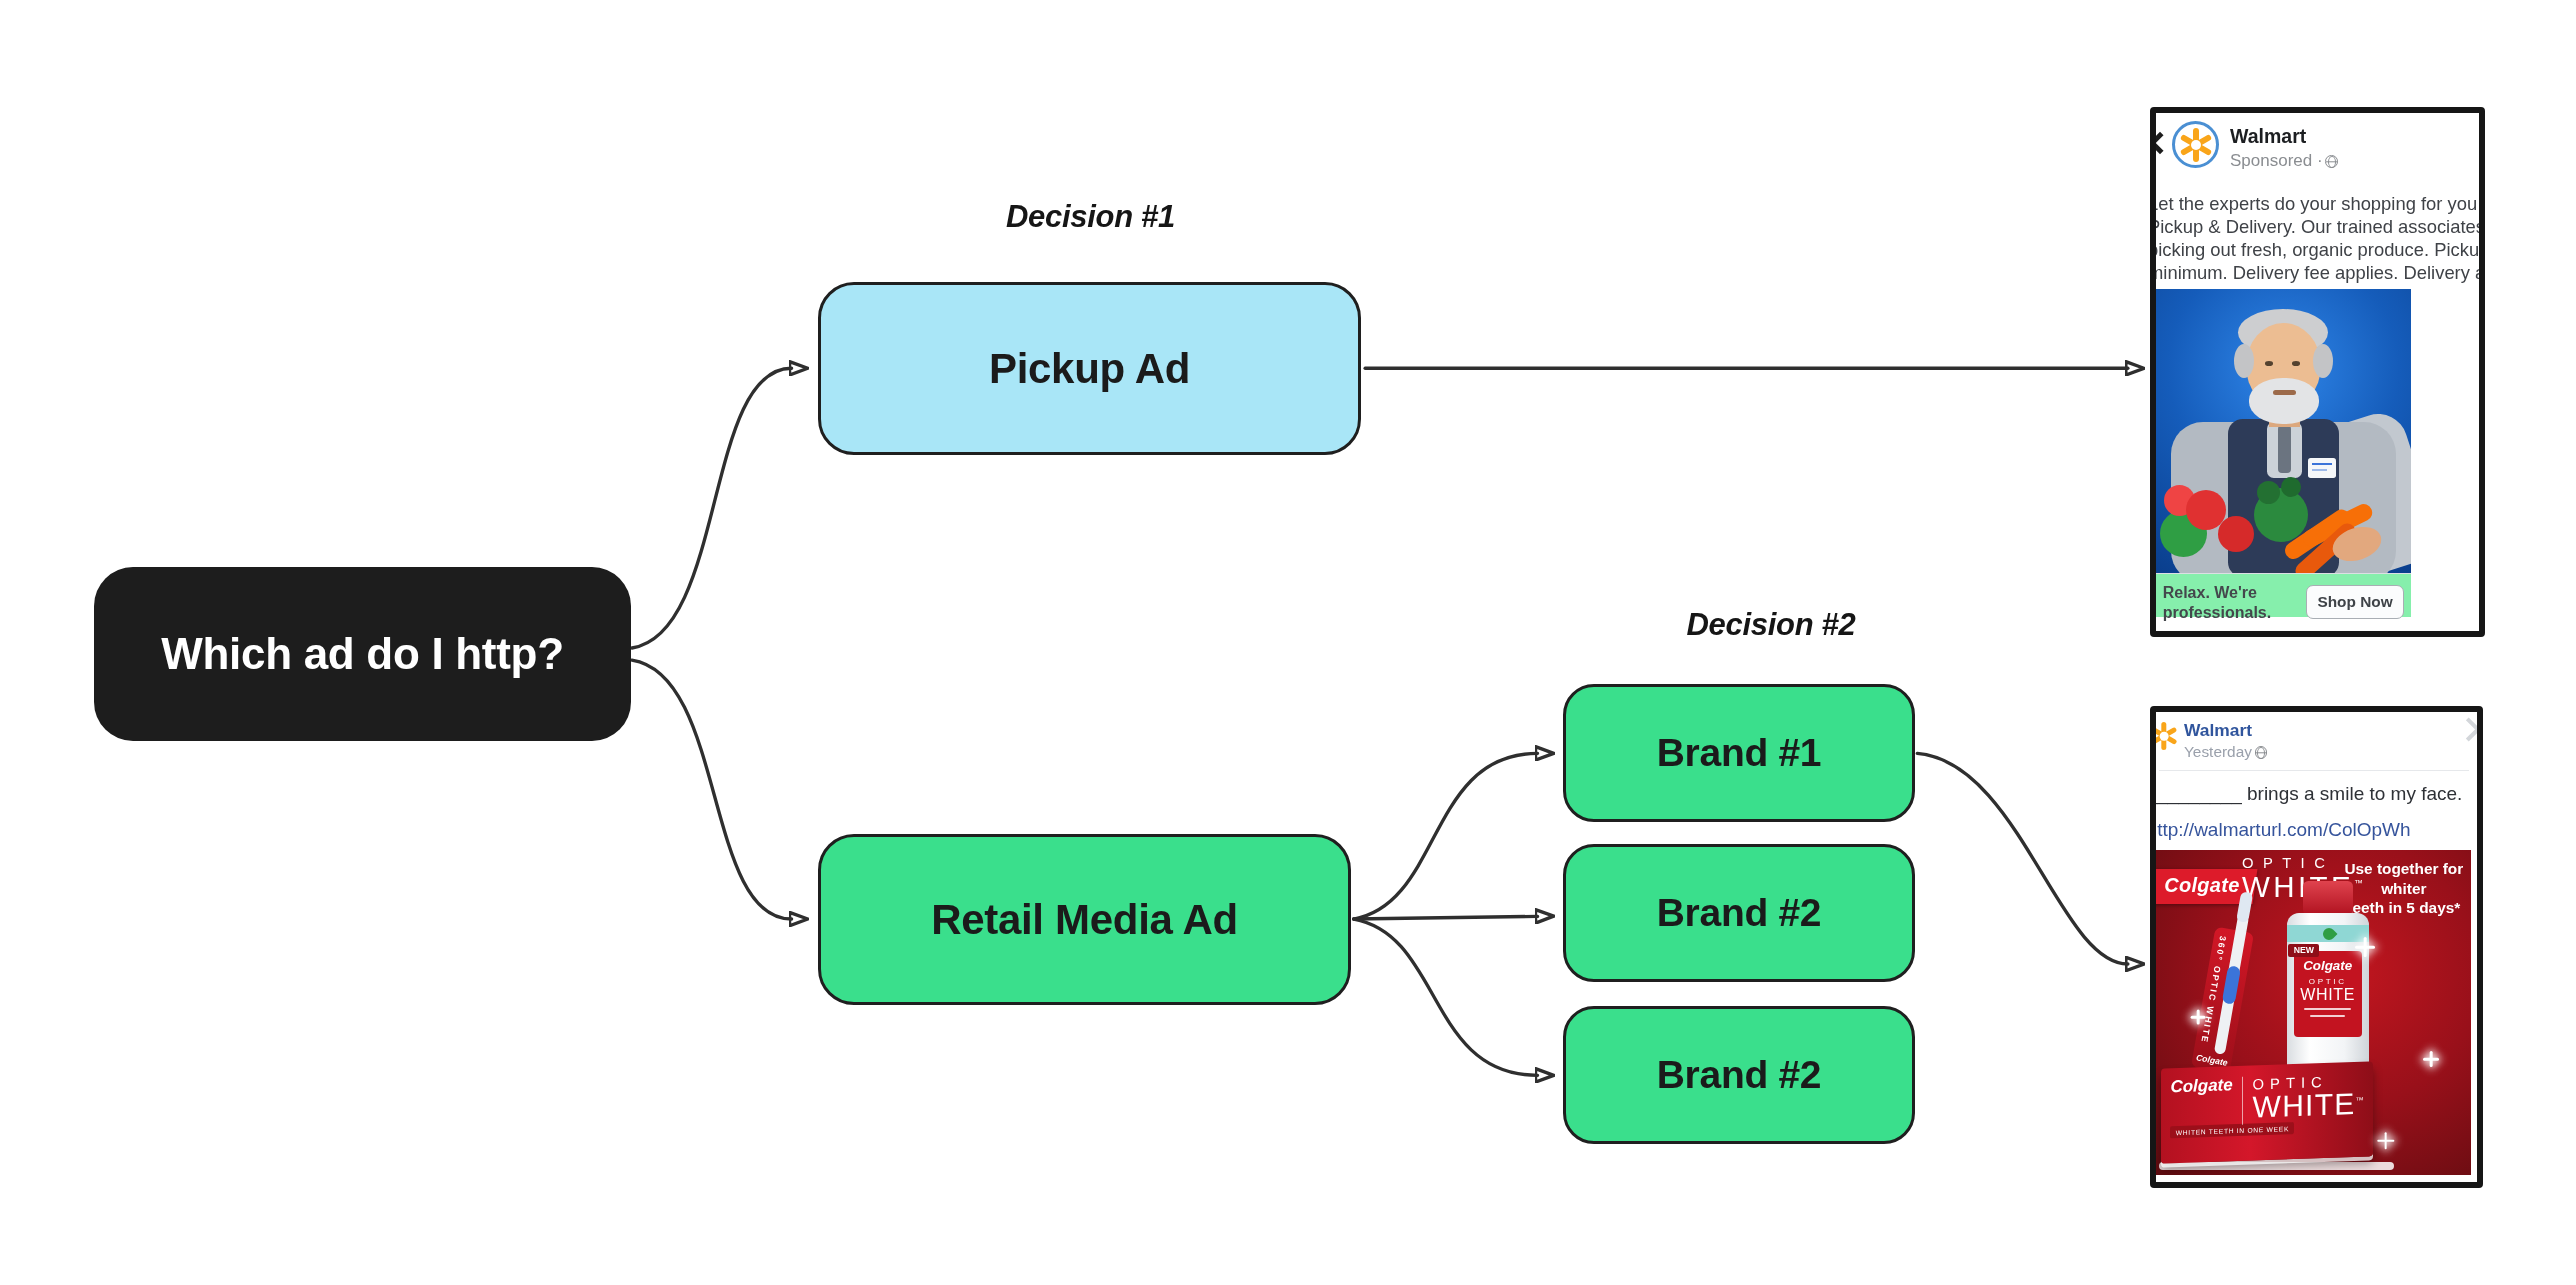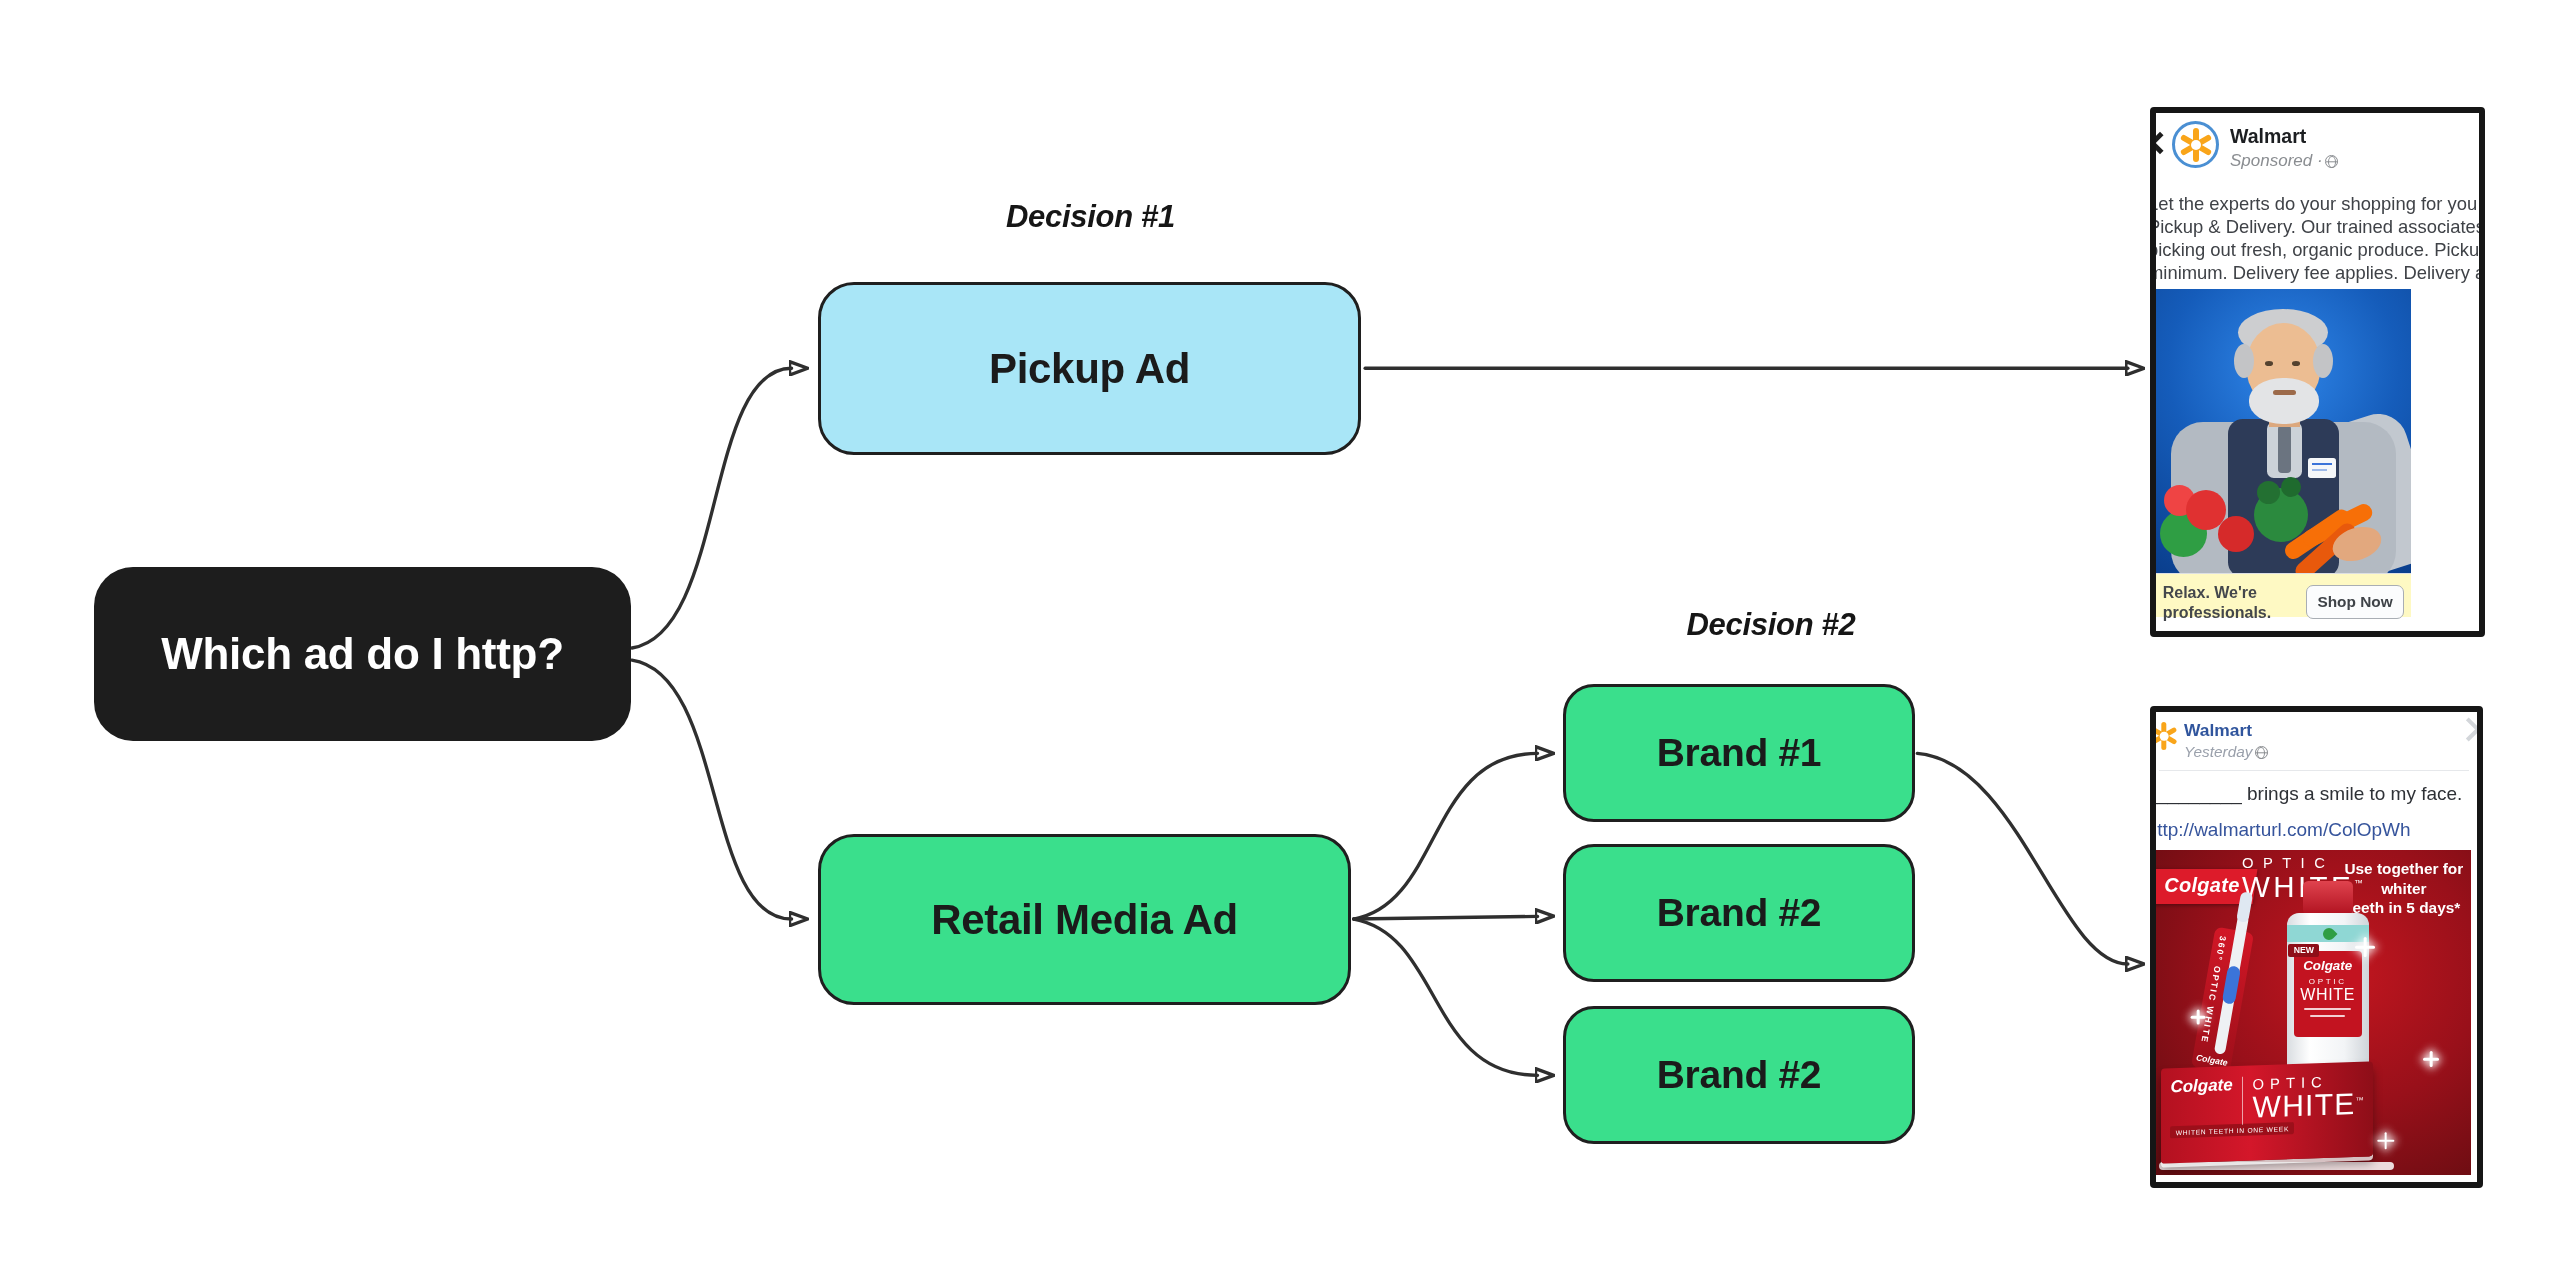--- a/index.html
+++ b/index.html
@@ -45,36 +45,36 @@
   .logo-ring { position:absolute; left:16px; top:8px; width:47px; height:47px; border-radius:50%;
                border:3.4px solid var(--walmart-ring,#4a8fd3); background:#fff; }
   .logo-ring b { width:6px; height:34px; }
   .logo-ring i { width:10px; height:10px; }
   .spark-sm b { width:5.4px; height:28px; }
   .spark-sm i { width:8.7px; height:8.7px; }
   .r0{transform:translate(-50%,-50%) rotate(0deg);} .r60{transform:translate(-50%,-50%) rotate(60deg);} .r120{transform:translate(-50%,-50%) rotate(120deg);}
 
   .fb-name { position:absolute; font-weight:700; }
   .ad-top .fb-name { left:74px; top:12px; font-size:19.5px; color:#1c1e21; }
-  .fb-meta { position:absolute; color:#8a8d91;font-style:italic; }
+  .fb-meta { position:absolute; color:#8a8d91; }
   .ad-top .fb-meta { left:74px; top:38px; font-size:17px; }
   .globe { display:inline-block; width:12.7px; height:12.7px; border:1.3px solid #8a8d91; border-radius:50%; position:relative; vertical-align:-2px; margin-left:2.7px; }
   .globe::before { content:""; position:absolute; left:-0.7px; right:-0.7px; top:50%; height:1.3px; background:#8a8d91; transform:translateY(-0.7px); }
   .globe::after  { content:""; position:absolute; left:50%; top:-0.7px; bottom:-0.7px; width:6px; border:1.3px solid #8a8d91; border-radius:50%; transform:translateX(-50%); }
 
   .fb-body { position:absolute; left:0; top:79px; width:100%; color:#3f4247; font-size:18.4px; line-height:23px; }
   .fb-body div { white-space:nowrap; margin-left:-8px; overflow:hidden; }
 
   
   .carousel { position:absolute; left:0; top:176px; width:100%; height:342px; background:#fff; }
   .card { position:absolute; top:0; height:342px; overflow:hidden; }
   .card-1 { left:0; width:255px; } .card-2 { left:270px; width:54px; }
   .photo { position:absolute; left:0; top:0; width:100%; height:284px; overflow:hidden;
            background:radial-gradient(circle at 50% 28%, #2f86e9 0%, #155cba 48%, #0a3e8c 100%); }
-  .caption { position:absolute; left:0; top:284px; width:100%; height:44px; background:#fef9c3; border-top:0.7px solid #dcdfe3; }
+  .caption { position:absolute; left:0; top:284px; width:100%; height:44px; background:#86efac; border-top:0.7px solid #dcdfe3; }
   .caption .cap-text { position:absolute; left:6.7px; top:8.7px; font-size:16px; line-height:20px; font-weight:700; color:#44474c; white-space:nowrap; }
   .shop-now { position:absolute; right:6.7px; top:11.4px; padding:6.7px 10.7px; border:1.3px solid #a9aeb4; border-radius:7px;
               background:#fbfcfd; font-size:15.4px; font-weight:600; color:#3f4348; white-space:nowrap; }
 
   
   .ph { position:absolute; }
   .hair   { left:82px; top:20px; width:90px; height:47px; border-radius:50%; background:#cdced0; }
   .tuft-l { left:78px; top:55px; width:20px; height:34px; border-radius:50%; background:#c3c4c6; }
   .tuft-r { left:157px; top:55px; width:20px; height:34px; border-radius:50%; background:#c3c4c6; }
   .face   { left:90px; top:34px; width:75px; height:86px; border-radius:50%; background:#ecbd92; }

